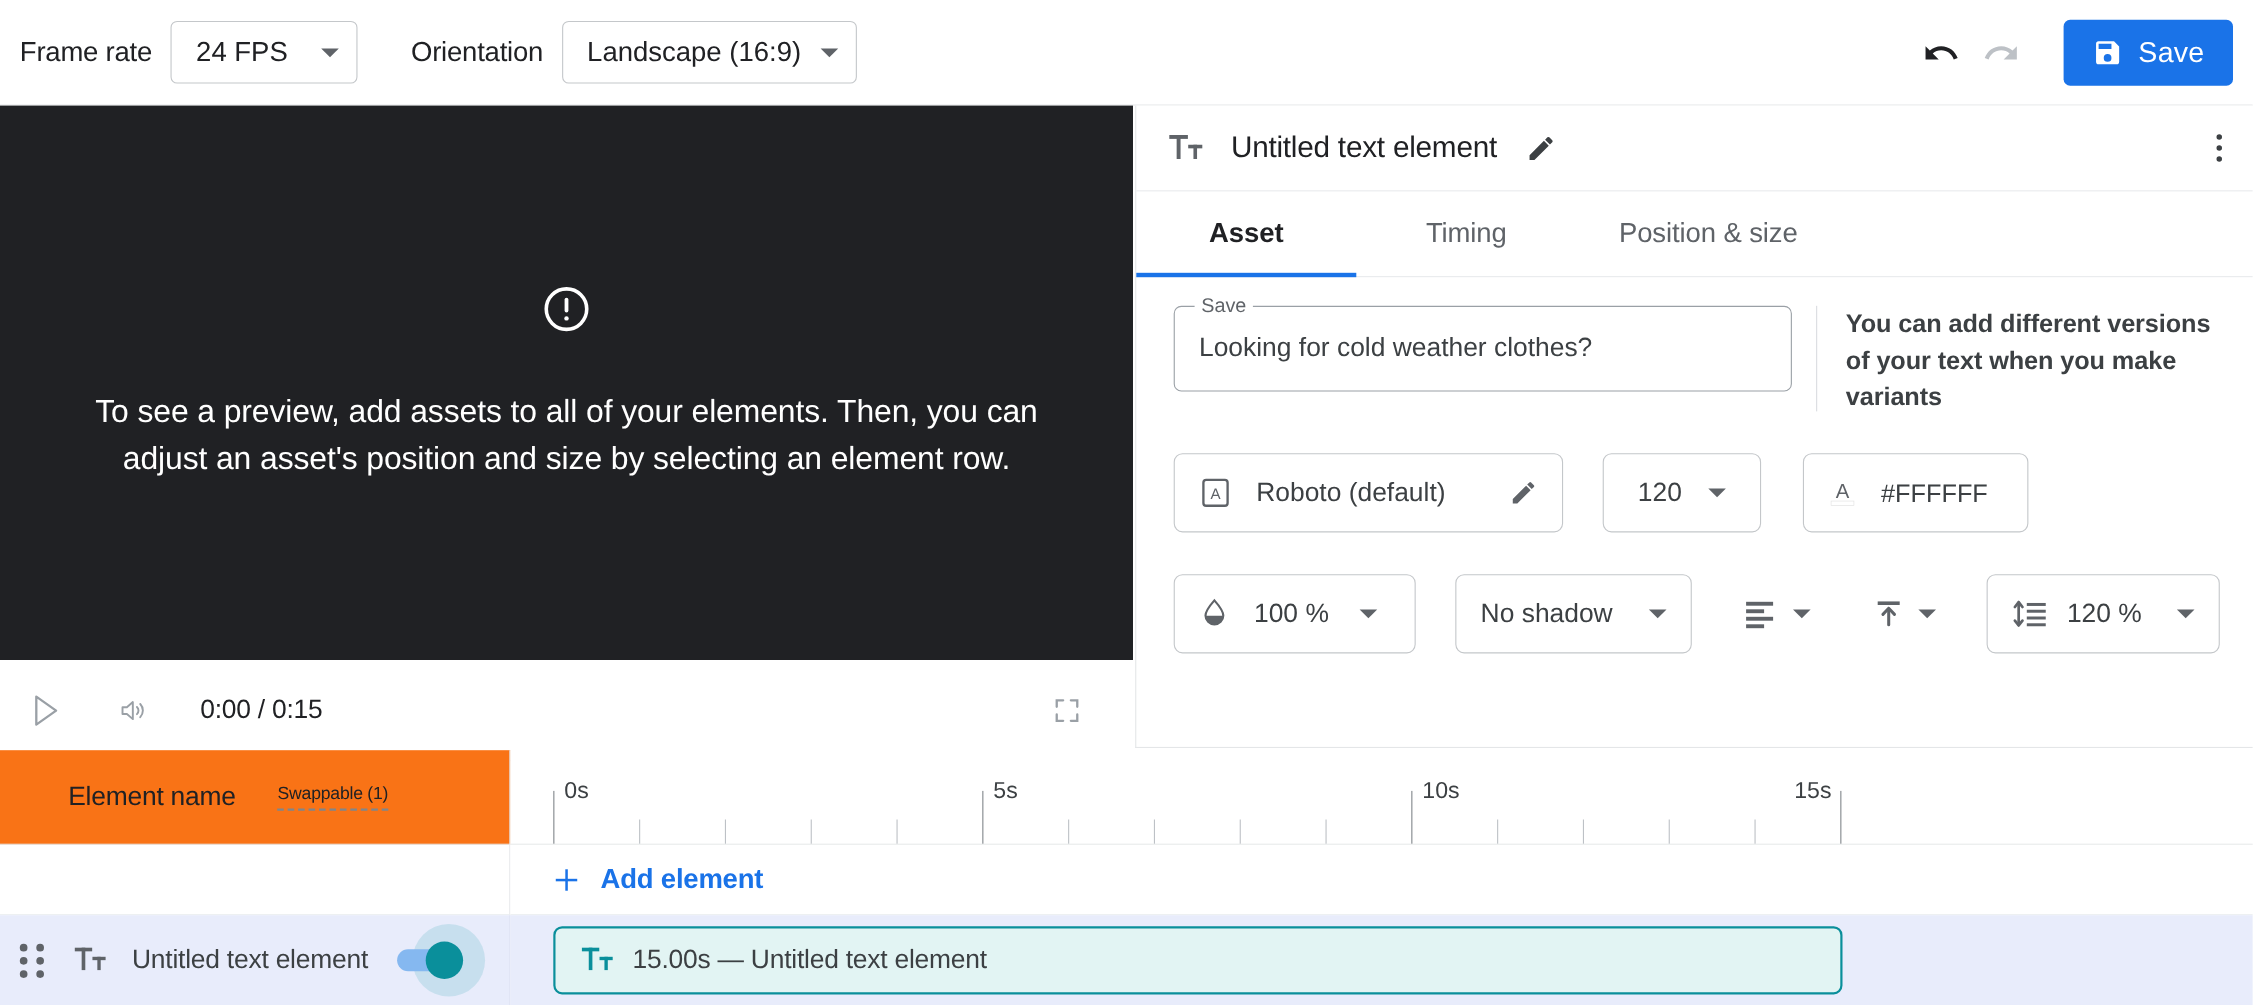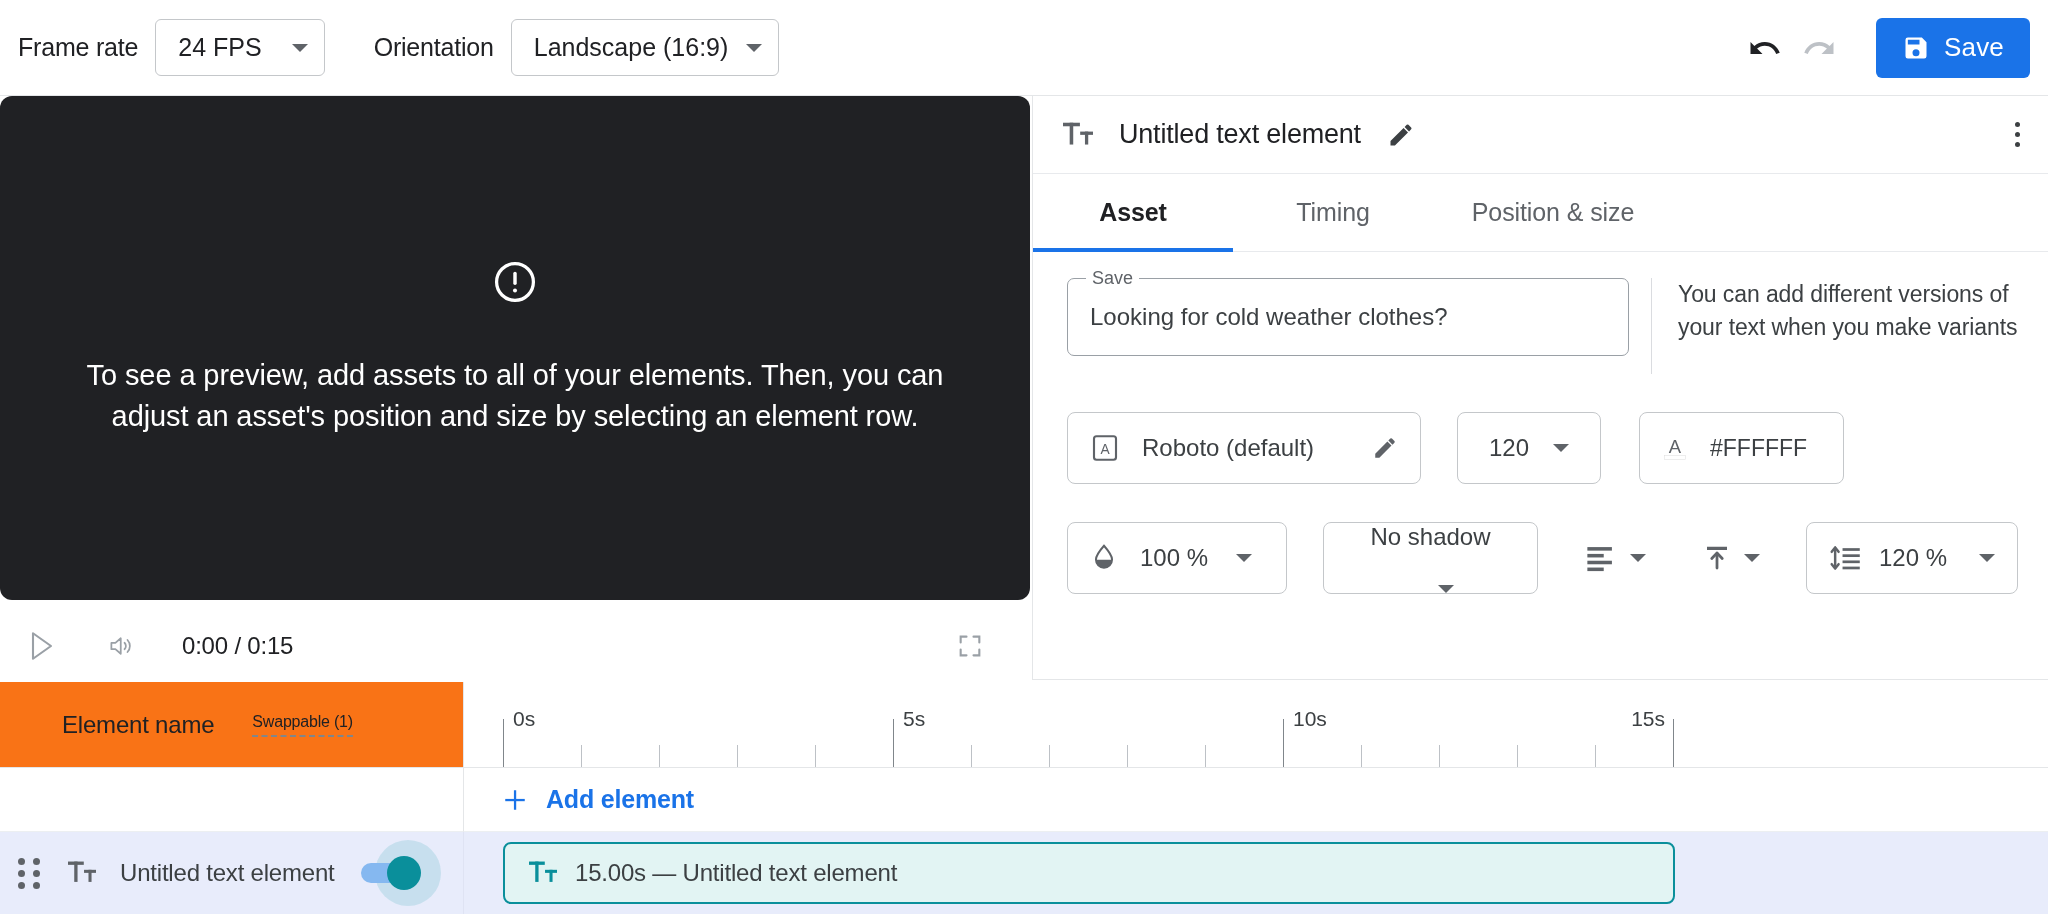--- a/index.html
+++ b/index.html
@@ -65,21 +65,20 @@
   }
 
   
   .preview {
     position: absolute; left: 0; top: 96px;
     width: 1030px; height: 504px;
     background: #202124;
     display: flex; flex-direction: column;
     align-items: center; justify-content: center;
     padding: 0 44px;
-    border-radius: 12px;
   }
   .warn-icon { margin-bottom: 46px; }
   .preview-msg {
     color: #fff; font-size: 29px; line-height: 1.42;
     text-align: center; max-width: 940px;
     letter-spacing: -0.1px;
   }
 
   
   .player {
@@ -155,21 +154,21 @@
   .textfield .flabel {
     position: absolute; top: -11px; left: 18px;
     background: #fff; padding: 0 6px;
     font-size: 18px; color: #5f6368;
   }
   .textfield .fval { font-size: 24px; color: #3c4043; }
 
   .hint-wrap {
     margin-left: 22px; padding-left: 26px;
     border-left: 1px solid #dadce0;
-    height: 96px; display: flex; align-items: flex-start;
+    height: 96px; display: flex; align-items: flex-start; font-weight: bold;
   }
   .hint {
     font-size: 23px; color: #3c4043; line-height: 1.44;
     width: 340px; letter-spacing: -0.1px;
   }
 
   .row2 { display: flex; align-items: center; margin-top: 38px; }
   .obtn {
     height: 72px; border: 1px solid #c4c7ca; border-radius: 8px;
     display: flex; align-items: center; padding: 0 22px;
@@ -182,21 +181,21 @@
   .size-btn { width: 144px; margin-left: 36px; justify-content: center; }
   .size-btn .txt { margin-right: 0; }
   .size-btn .caret { margin-left: 24px; }
   .color-btn { width: 205px; margin-left: 38px; }
   .color-btn .txt { margin-left: 22px; font-size: 23px; color: #3c4043; }
 
   .row3 { display: flex; align-items: center; margin-top: 38px; }
   .opacity-btn { width: 220px; }
   .opacity-btn .txt { margin-left: 22px; }
   .opacity-btn .caret { margin-left: 28px; }
-  .shadow-btn { width: 215px; margin-left: 36px; justify-content: space-between; flex-direction: column; }
+  .shadow-btn { width: 215px; margin-left: 36px; justify-content: space-between; }
   .icon-drop {
     display: flex; align-items: center; cursor: pointer;
     height: 72px; padding: 0 10px; margin-left: 36px;
   }
   .icon-drop .caret { margin-left: 12px; }
   .lh-btn { width: 212px; margin-left: 36px; }
   .lh-btn .txt { margin-left: 18px; }
   .lh-btn .caret { margin-left: auto; }
 
   

